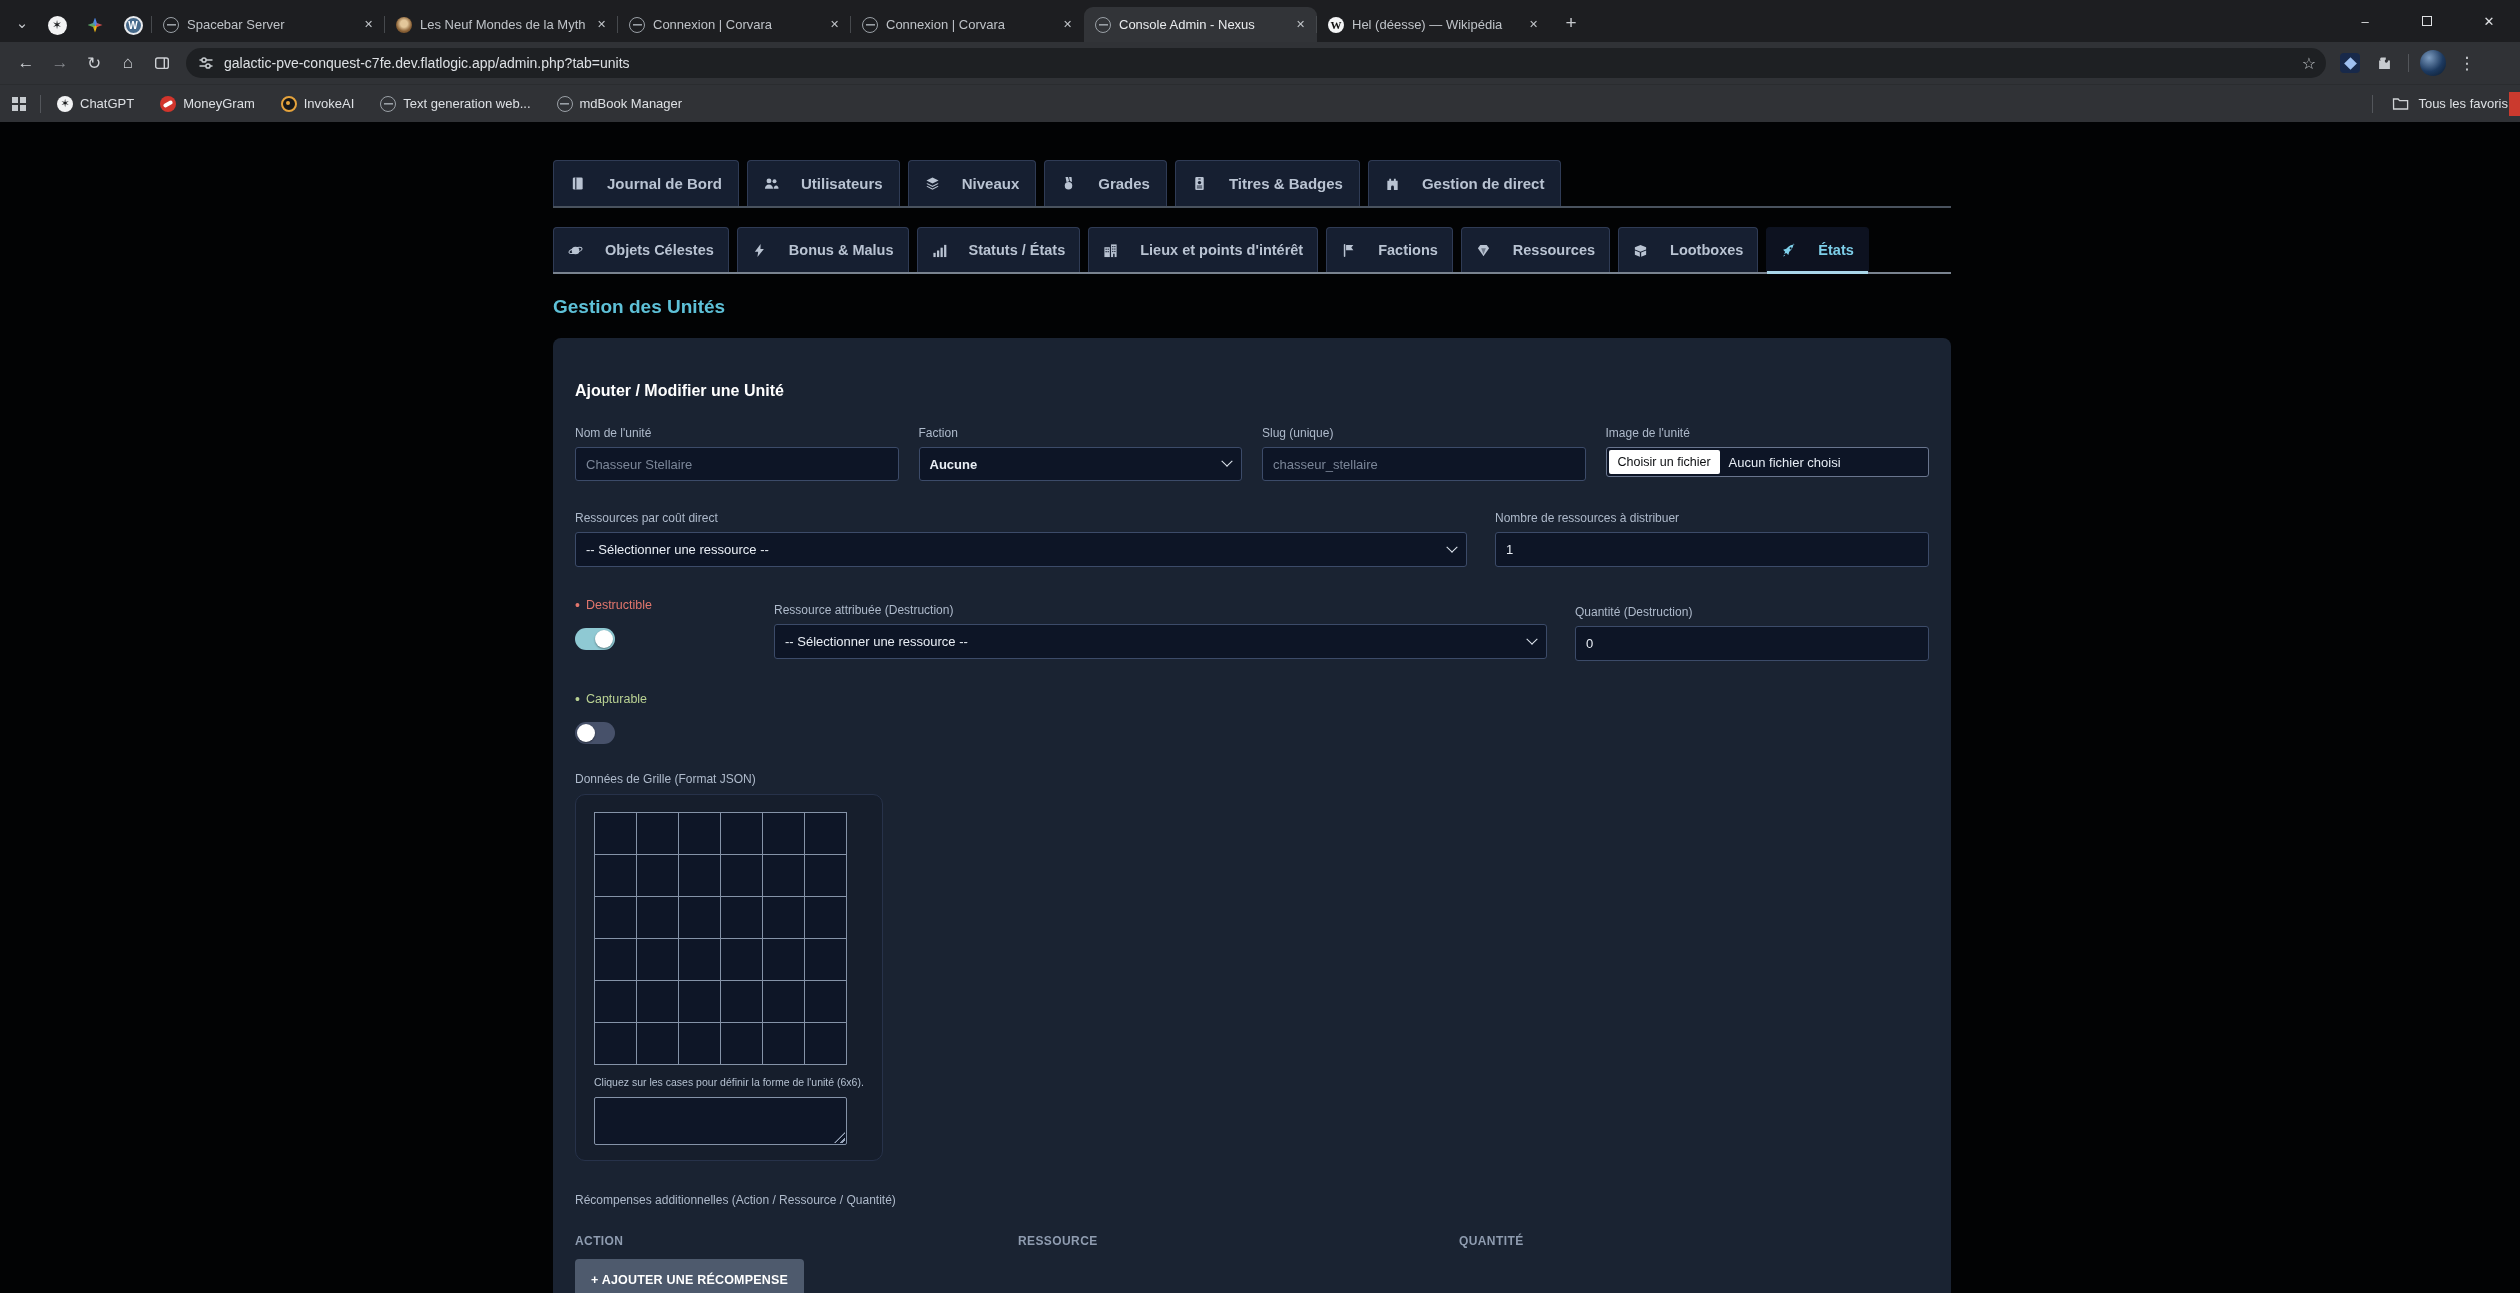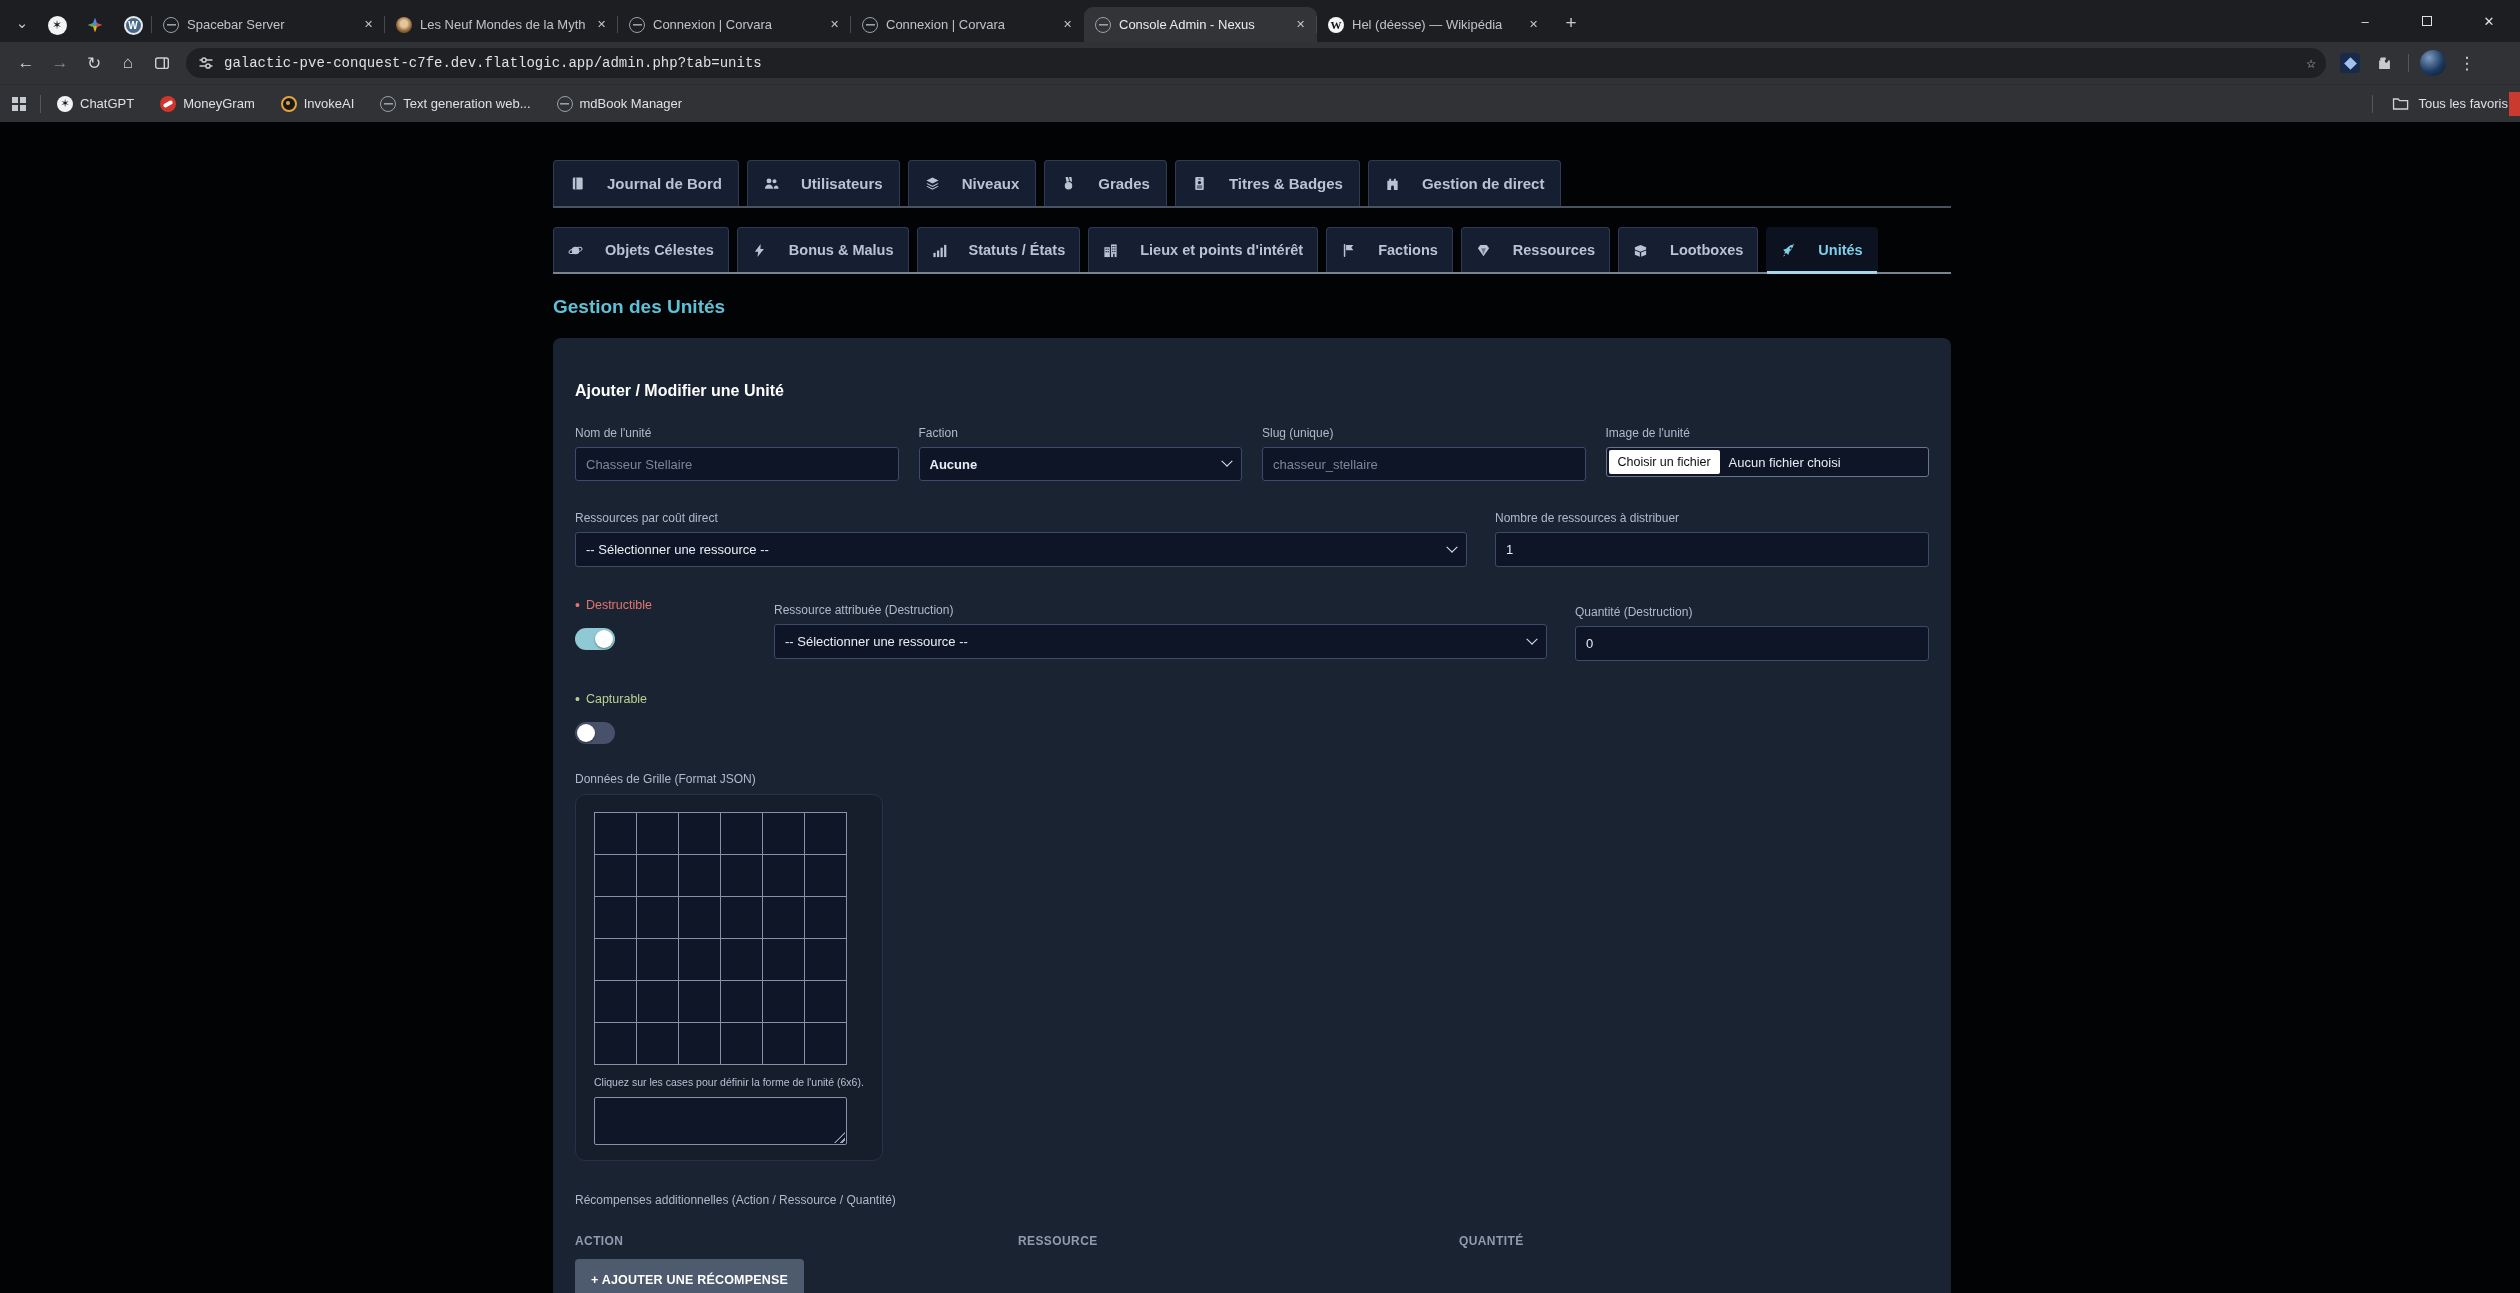--- a/index.html
+++ b/index.html
@@ -26,21 +26,21 @@
   .fav.globe { border:1.8px solid #9aa0a6; background:linear-gradient(#9aa0a6,#9aa0a6) center/9px 1.6px no-repeat; }
   .fav.emblem { background:radial-gradient(circle at 50% 42%, #e3c79a 0 28%, #8a6136 62%, #5d3f22 100%); }
   .fav.wiki { background:#f4f5f6; display:flex; align-items:center; justify-content:center; font-family:"Liberation Serif",serif; font-weight:700; font-size:11px; color:#111; }
   .pin-chatgpt { width:19px; height:19px; border-radius:50%; background:#f2f3f4; color:#1b1d1f; display:flex; align-items:center; justify-content:center; font-size:12px; }
   .pin-gemini { width:15px; height:15px; background:conic-gradient(#4e86ec,#d6493f,#f2b50f,#58a55c,#4e86ec); clip-path:polygon(50% 0,63% 37%,100% 50%,63% 63%,50% 100%,37% 63%,0 50%,37% 37%); }
   .pin-wp { width:19px; height:19px; border-radius:50%; background:#46698a; border:2px solid #e8eaed; color:#fff; display:flex; align-items:center; justify-content:center; font-size:10px; font-weight:700; }
 
   .toolbar { height:42px; background:#303236; display:flex; align-items:center; padding:0 10px; gap:2px; }
   .tbtn { width:32px; height:32px; display:flex; align-items:center; justify-content:center; color:#cdd0d4; font-size:17px; flex:none; }
   .tbtn.dim { color:#84878c; }
-  .omnibox { flex:1; max-width:2140px; height:30px; margin:0 6px; background:#1e2023; border-radius:15px; display:flex; align-items:center; padding:0 10px 0 12px; gap:10px;font-family:Liberation Mono, monospace; }
+  .omnibox { flex:1; max-width:2140px; height:30px; margin:0 6px; background:#1e2023; border-radius:15px; display:flex; align-items:center; padding:0 10px 0 12px; gap:10px; }
   .omni-url { color:#dde0e4; font-size:14px; white-space:nowrap; overflow:hidden; flex:1; }
   .ext-blue { width:20px; height:20px; border-radius:4px; background:#18294a; display:flex; align-items:center; justify-content:center; }
   .ext-blue i { width:9px; height:9px; background:#9fc0f0; transform:rotate(45deg); display:block; }
   .vsep { width:1px; height:18px; background:#53565b; margin:0 6px; flex:none; }
   .avatar { width:26px; height:26px; border-radius:50%; background:radial-gradient(circle at 35% 30%, #7d9cc0, #1d3a60 55%, #0a1727); flex:none; }
 
   .bookbar { height:38px; background:#303236; display:flex; align-items:center; padding:0 12px; color:#dde0e4; font-size:13px; position:relative; border-top:1px solid #2a2c2f; }
   .bm { display:flex; align-items:center; gap:7px; margin-right:26px; white-space:nowrap; }
   .apps-grid { width:14px; height:14px; display:grid; grid-template-columns:6px 6px; grid-auto-rows:6px; gap:2px; }
   .apps-grid i { background:#c7cbcf; display:block; }
@@ -391,21 +391,21 @@
             <path d="M14 8 8.7 10.2v4.6l5.3-2.2z"></path>
           </svg>
         <span>Lootboxes</span>
       </div>
       <div class="navbtn active">
         <svg width="15" height="15" viewBox="0 0 16 16" fill="currentColor">
             <path d="M14.4 1.6c-2.9.1-5.5 1.3-7.4 3.2L5.6 6.2l-3.3 1 2.1 2.1-1 2.3 2.3-1 2.1 2.1 1-3.3 1.4-1.4c1.9-1.9 3.1-4.5 3.2-7.4z"></path>
             <circle cx="10.3" cy="5.7" r="1.1" fill="#0d1220"></circle>
             <path d="M3.5 12.5c-.7.7-1.2 2-1.2 2s1.3-.5 2-1.2z"></path>
           </svg>
-        <span>Unités</span>
+        <span>États</span>
       </div>
     </div>
 
     <div class="page-title">Gestion des Unités</div>
 
     <div class="card">
       <h2>Ajouter / Modifier une Unité</h2>
 
       <div class="frow1">
         <div class="field">

